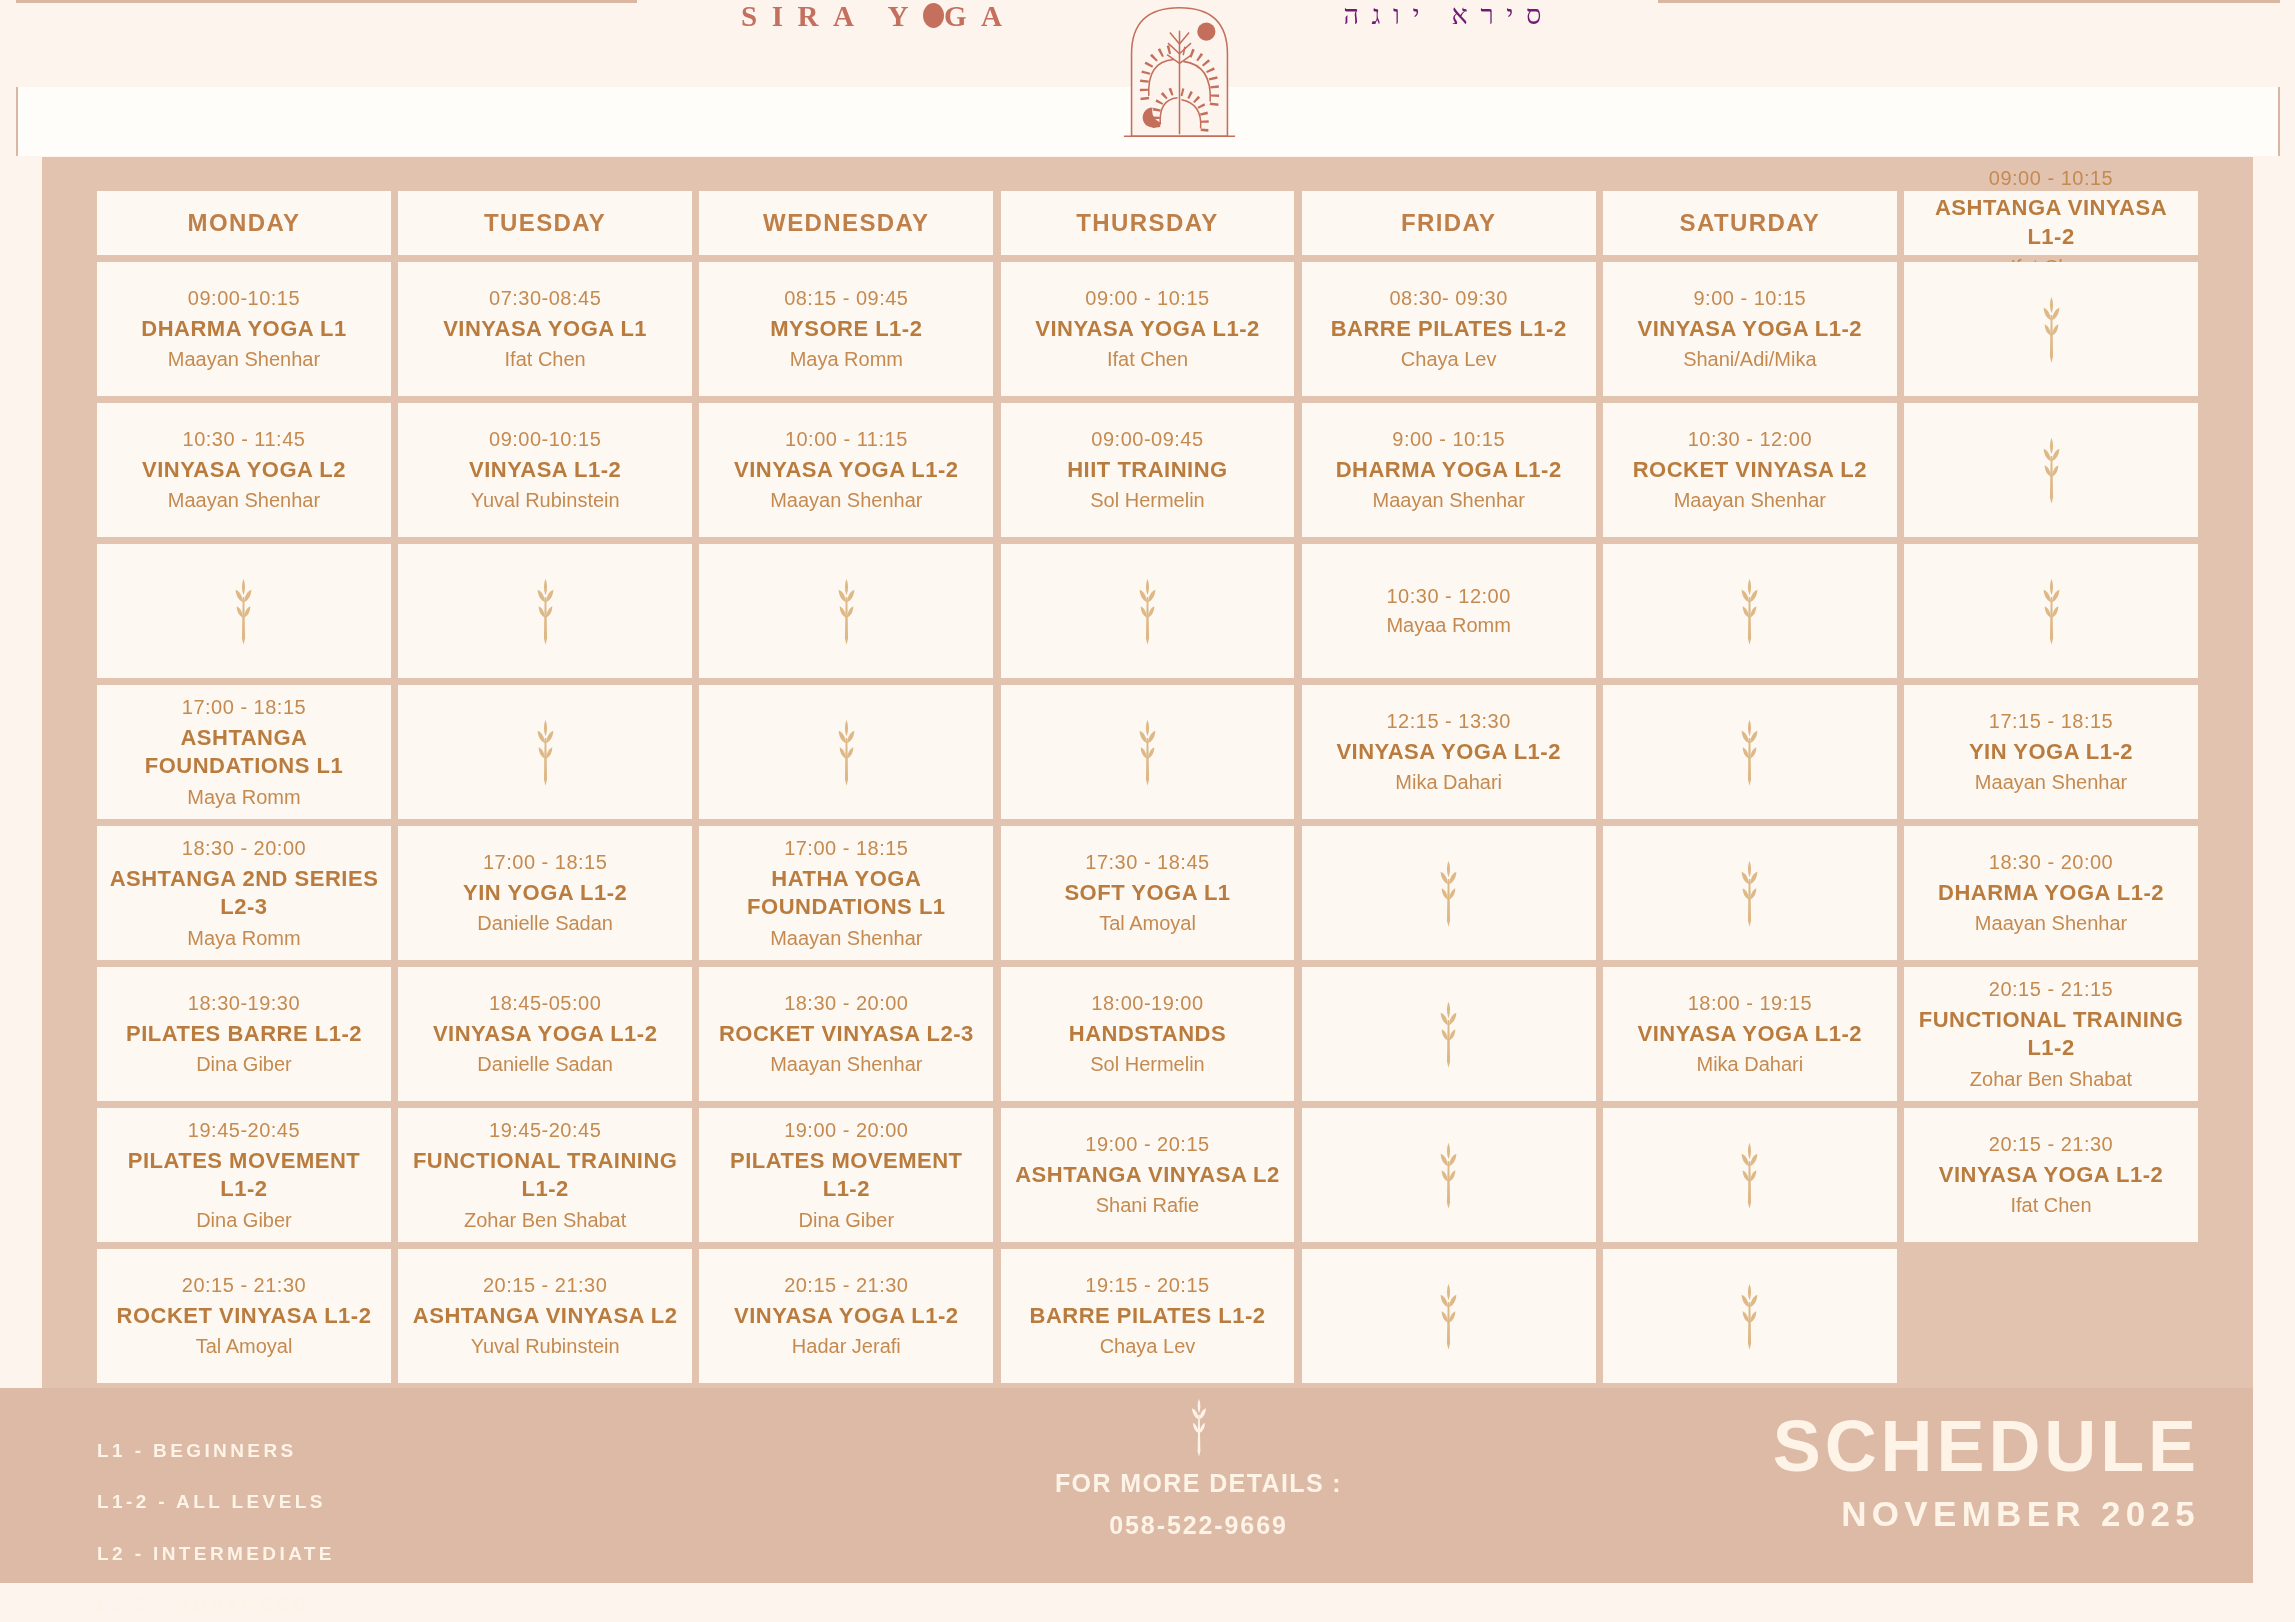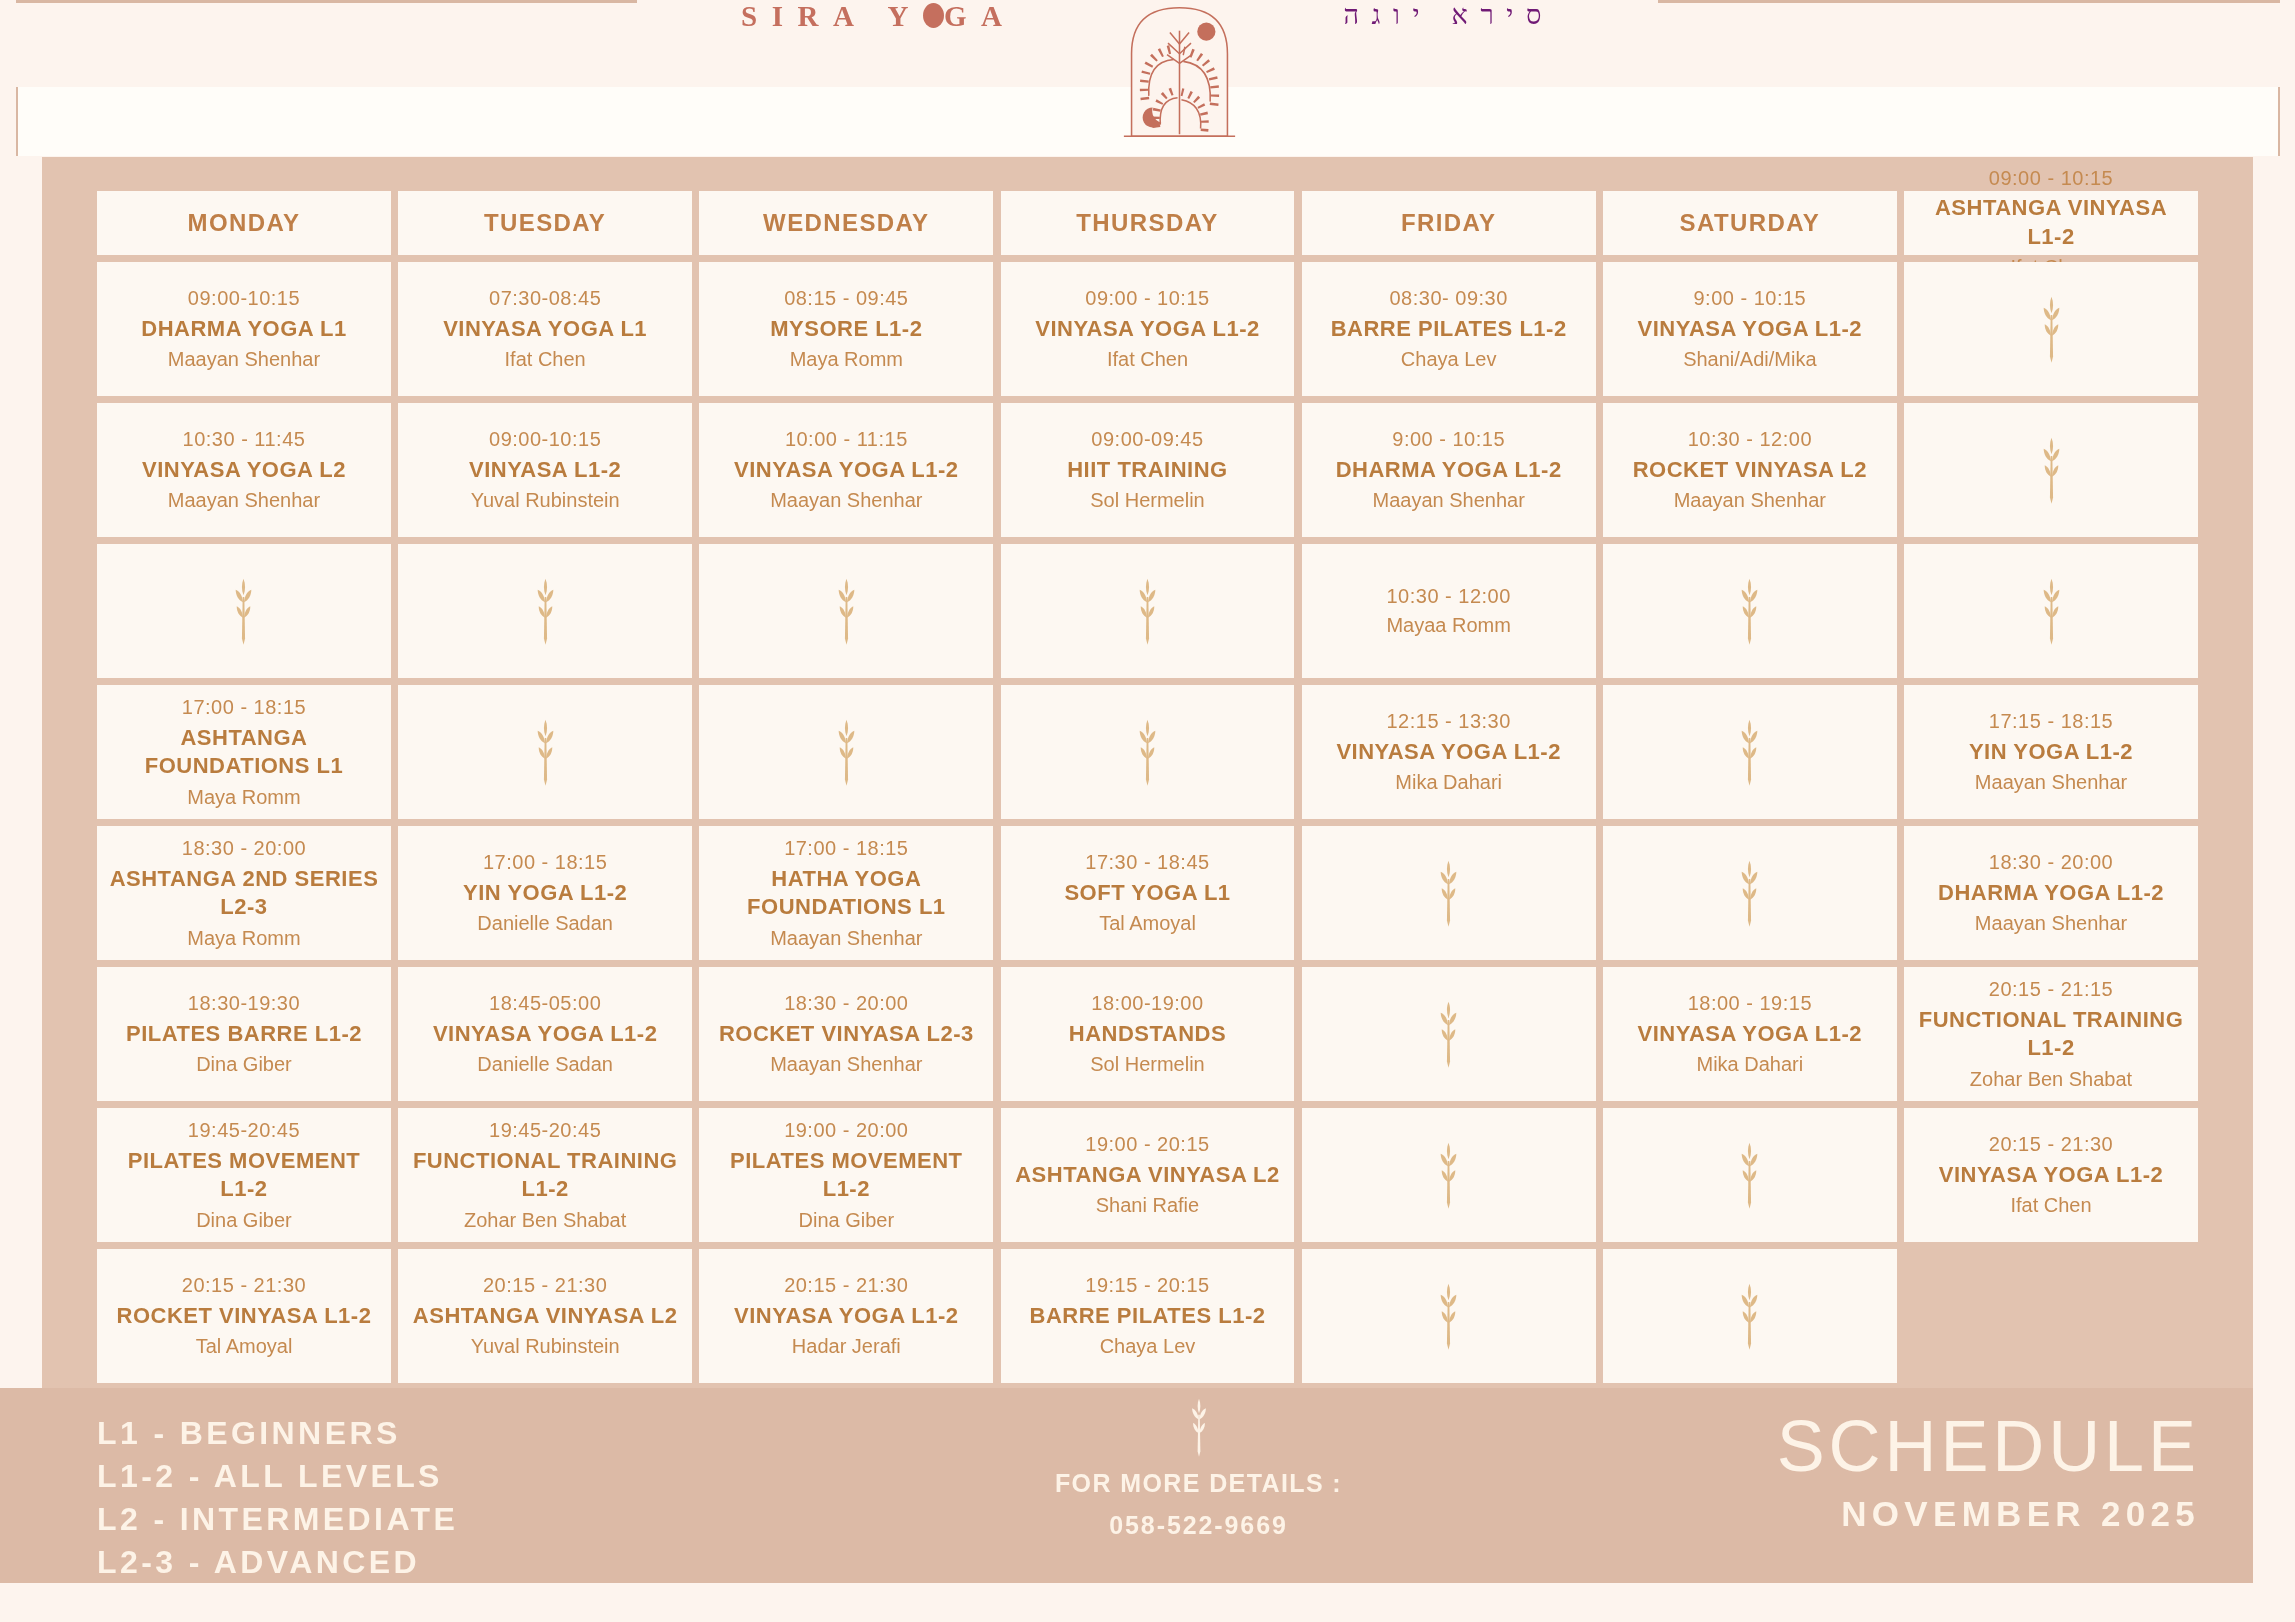--- a/index.html
+++ b/index.html
@@ -52,27 +52,27 @@
   .cell .title{font-size:22px;font-weight:bold;color:#b97c3e;letter-spacing:0.5px;
     line-height:1.3;margin-bottom:3.9px;}
   .cell .teacher{font-size:20px;color:#c58a50;line-height:1.25;}
   .sprig{width:25px;height:69px;color:#deb987;}
   
   .bottom-band{
     position:absolute;left:0;top:1388px;width:2253px;height:195px;
     background:#dcbaa6;color:#fdf3e7;
   }
   .legend{position:absolute;left:97px;top:24px;}
-  .legend div{font-weight:bold;font-size:32px;letter-spacing:3.4px;line-height:1.34;}
+  .legend div{font-weight:bold;font-size:19px;letter-spacing:3.4px;line-height:1.34;margin-top:26px;}
   .details{position:absolute;left:957px;width:483px;top:8.7px;text-align:center;}
   .details .sprig{width:22px;height:61px;color:#fdf3e7;}
   .details-label{font-weight:bold;font-size:25px;letter-spacing:1.4px;margin-top:9px;}
   .phone{font-weight:bold;font-size:25px;letter-spacing:1.9px;margin-top:13px;}
   .title-block{position:absolute;right:53px;top:22px;text-align:right;}
-  .poster-title{font-weight:normal;font-size:72px;letter-spacing:3.9px;line-height:1;}
+  .poster-title{font-weight:bold;font-size:72px;letter-spacing:3.9px;line-height:1;}
   .poster-subtitle{font-weight:bold;font-size:35px;letter-spacing:5.3px;margin-top:11.6px;}
 </style>
 </head>
 <body>
 
 <div class="page">
 
   <div class="header-box"></div>
 
   <div class="header-rule">

